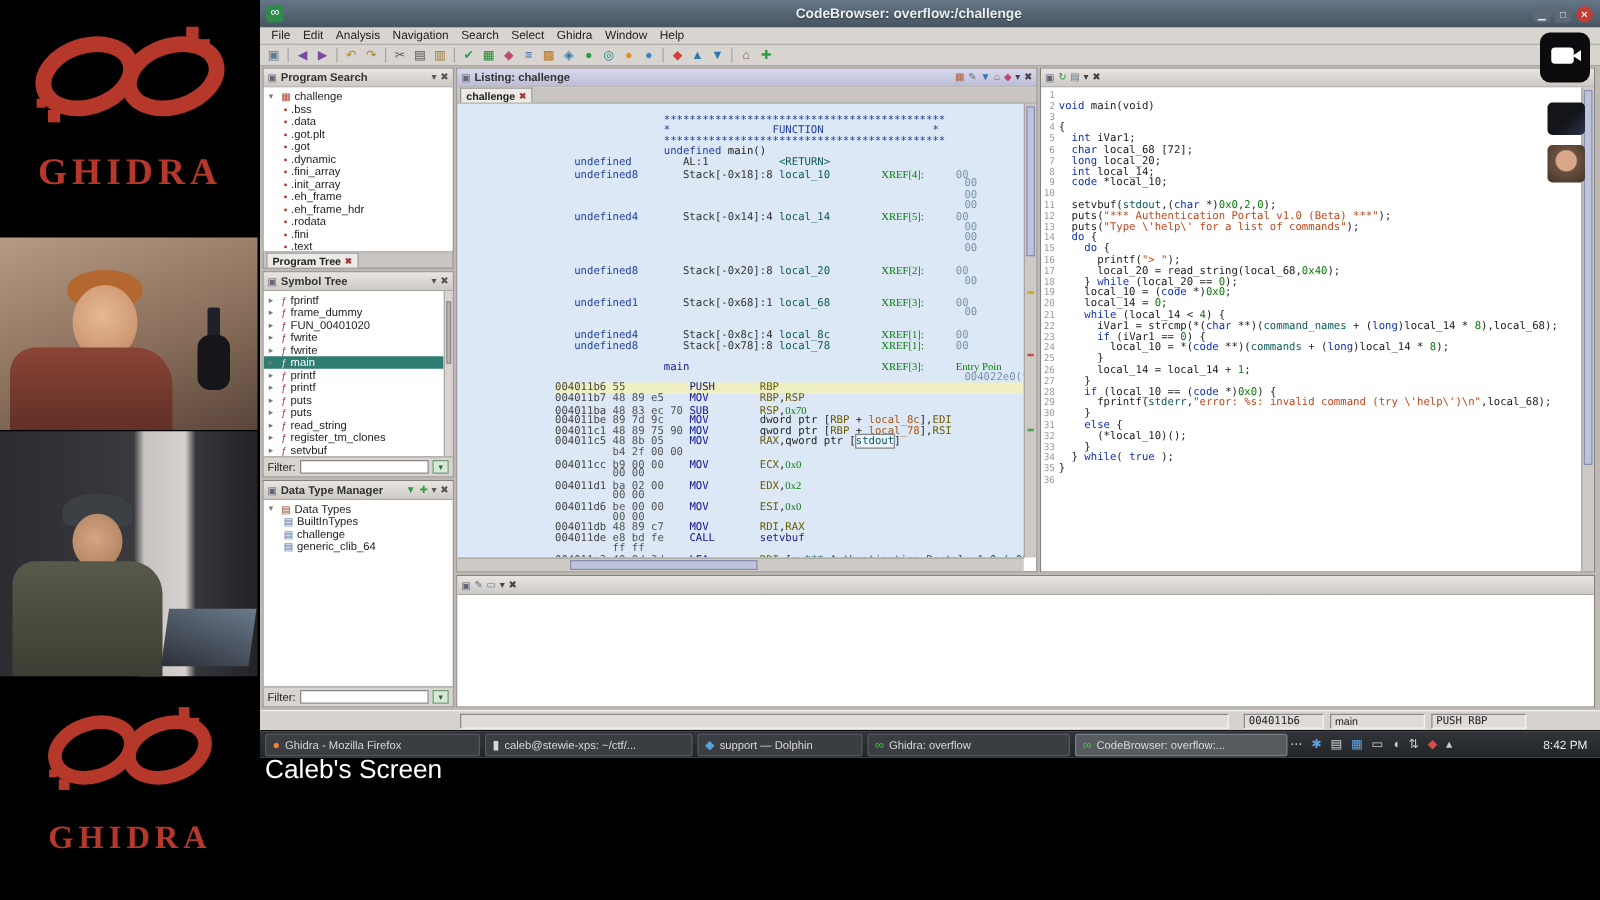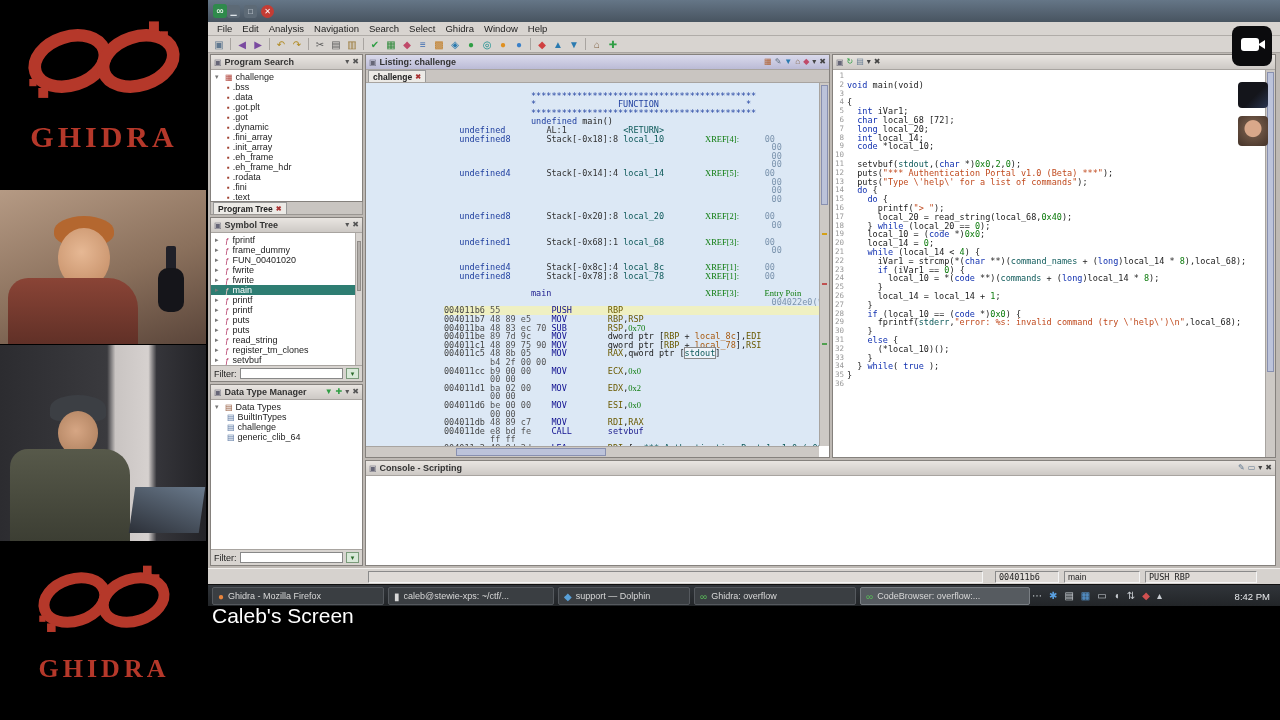--- a/index.html
+++ b/index.html
@@ -130,21 +130,21 @@
   #console-body { position:absolute; left:0; right:0; top:15px; bottom:0; background:#fff; }
 
   
   #statusbar { position:absolute; left:0; right:0; top:568px; height:16px; background:#d6d2ce; border-top:1px solid #f2f0ee; }
   .sbox { position:absolute; top:2px; height:12px; background:#dfdbd7; font-size:8.5px; color:#222;
           border:1px solid; border-color:#8a8a8a #f4f4f4 #f4f4f4 #8a8a8a; padding:0 3px; line-height:10px;
           white-space:nowrap; overflow:hidden; }
   #sbox-blank { left:160px; width:615px; }
   #sbox-addr { left:787px; width:64px; font-family:"DejaVu Sans Mono",monospace; }
   #sbox-func { left:856px; width:76px; }
-  #sbox-instr { left:937px; width:112px; font-family:"DejaVu Sans Mono",monospace; }
+  #sbox-instr { left:937px; width:76px; font-family:"DejaVu Sans Mono",monospace; }
 
   
   #taskbar { position:absolute; left:0; right:0; top:584px; height:22px; background:linear-gradient(#31353a,#222528);
              border-top:1px solid #111; }
   #taskbar-items { position:absolute; left:4px; top:2px; height:18px; display:flex; gap:4px; }
   .titem { height:18px; background:#3a3e42; border:1px solid #55595e; border-radius:2px; display:flex;
            align-items:center; gap:4px; padding:0 5px; overflow:hidden; }
   .titem.active { background:#565b60; border-color:#7a7f84; }
   .ticn { font-size:10px; flex:none; }
   .ttxt { font-size:9px; color:#d8d8d8; white-space:nowrap; overflow:hidden; text-overflow:ellipsis; }
@@ -213,20 +213,21 @@
         </g>
       </svg>
       <div class="brand">GHIDRA</div>
     </div>
   </aside>
 
   <div id="screen">
 
     <div id="titlebar">
       <span class="wicon">∞</span>
+      <span class="wtitle">CodeBrowser: overflow:/challenge</span>
       <span id="wbtns">
           <span class="tbtn minimize-button">▁</span>
           <span class="tbtn maximize-button">□</span>
           <span class="tbtn close-button">✕</span>
         </span>
     </div>
 
     <div id="menubar">
         <span class="mitem">File</span>
         <span class="mitem">Edit</span>
@@ -510,21 +511,20 @@
       </div>
       <div id="decomp-rows"><div class="drow"><span class="dnum">1</span><span class="dcode"></span></div><div class="drow"><span class="dnum">2</span><span class="dcode"><span class="c-k">void</span><span class="c-pp"> main(void)</span></span></div><div class="drow"><span class="dnum">3</span><span class="dcode"></span></div><div class="drow"><span class="dnum">4</span><span class="dcode"><span class="c-pp">{</span></span></div><div class="drow"><span class="dnum">5</span><span class="dcode"><span class="c-pp">  </span><span class="c-k">int</span><span class="c-pp"> iVar1;</span></span></div><div class="drow"><span class="dnum">6</span><span class="dcode"><span class="c-pp">  </span><span class="c-k">char</span><span class="c-pp"> local_68 [72];</span></span></div><div class="drow"><span class="dnum">7</span><span class="dcode"><span class="c-pp">  </span><span class="c-k">long</span><span class="c-pp"> local_20;</span></span></div><div class="drow"><span class="dnum">8</span><span class="dcode"><span class="c-pp">  </span><span class="c-k">int</span><span class="c-pp"> local_14;</span></span></div><div class="drow"><span class="dnum">9</span><span class="dcode"><span class="c-pp">  </span><span class="c-k">code</span><span class="c-pp"> *local_10;</span></span></div><div class="drow"><span class="dnum">10</span><span class="dcode"><span class="c-pp">  </span></span></div><div class="drow"><span class="dnum">11</span><span class="dcode"><span class="c-pp">  setvbuf(</span><span class="c-g">stdout</span><span class="c-pp">,(</span><span class="c-k">char</span><span class="c-pp"> *)</span><span class="c-c">0x0</span><span class="c-pp">,</span><span class="c-c">2</span><span class="c-pp">,</span><span class="c-c">0</span><span class="c-pp">);</span></span></div><div class="drow"><span class="dnum">12</span><span class="dcode"><span class="c-pp">  puts(</span><span class="c-s">"*** Authentication Portal v1.0 (Beta) ***"</span><span class="c-pp">);</span></span></div><div class="drow"><span class="dnum">13</span><span class="dcode"><span class="c-pp">  puts(</span><span class="c-s">"Type \'help\' for a list of commands"</span><span class="c-pp">);</span></span></div><div class="drow"><span class="dnum">14</span><span class="dcode"><span class="c-pp">  </span><span class="c-k">do</span><span class="c-pp"> {</span></span></div><div class="drow"><span class="dnum">15</span><span class="dcode"><span class="c-pp">    </span><span class="c-k">do</span><span class="c-pp"> {</span></span></div><div class="drow"><span class="dnum">16</span><span class="dcode"><span class="c-pp">      printf(</span><span class="c-s">"&gt; "</span><span class="c-pp">);</span></span></div><div class="drow"><span class="dnum">17</span><span class="dcode"><span class="c-pp">      local_20 = read_string(local_68,</span><span class="c-c">0x40</span><span class="c-pp">);</span></span></div><div class="drow"><span class="dnum">18</span><span class="dcode"><span class="c-pp">    } </span><span class="c-k">while</span><span class="c-pp"> (local_20 == </span><span class="c-c">0</span><span class="c-pp">);</span></span></div><div class="drow"><span class="dnum">19</span><span class="dcode"><span class="c-pp">    local_10 = (</span><span class="c-k">code</span><span class="c-pp"> *)</span><span class="c-c">0x0</span><span class="c-pp">;</span></span></div><div class="drow"><span class="dnum">20</span><span class="dcode"><span class="c-pp">    local_14 = </span><span class="c-c">0</span><span class="c-pp">;</span></span></div><div class="drow"><span class="dnum">21</span><span class="dcode"><span class="c-pp">    </span><span class="c-k">while</span><span class="c-pp"> (local_14 &lt; </span><span class="c-c">4</span><span class="c-pp">) {</span></span></div><div class="drow"><span class="dnum">22</span><span class="dcode"><span class="c-pp">      iVar1 = strcmp(*(</span><span class="c-k">char</span><span class="c-pp"> **)(</span><span class="c-g">command_names</span><span class="c-pp"> + (</span><span class="c-k">long</span><span class="c-pp">)local_14 * </span><span class="c-c">8</span><span class="c-pp">),local_68);</span></span></div><div class="drow"><span class="dnum">23</span><span class="dcode"><span class="c-pp">      </span><span class="c-k">if</span><span class="c-pp"> (iVar1 == </span><span class="c-c">0</span><span class="c-pp">) {</span></span></div><div class="drow"><span class="dnum">24</span><span class="dcode"><span class="c-pp">        local_10 = *(</span><span class="c-k">code</span><span class="c-pp"> **)(</span><span class="c-g">commands</span><span class="c-pp"> + (</span><span class="c-k">long</span><span class="c-pp">)local_14 * </span><span class="c-c">8</span><span class="c-pp">);</span></span></div><div class="drow"><span class="dnum">25</span><span class="dcode"><span class="c-pp">      }</span></span></div><div class="drow"><span class="dnum">26</span><span class="dcode"><span class="c-pp">      local_14 = local_14 + </span><span class="c-c">1</span><span class="c-pp">;</span></span></div><div class="drow"><span class="dnum">27</span><span class="dcode"><span class="c-pp">    }</span></span></div><div class="drow"><span class="dnum">28</span><span class="dcode"><span class="c-pp">    </span><span class="c-k">if</span><span class="c-pp"> (local_10 == (</span><span class="c-k">code</span><span class="c-pp"> *)</span><span class="c-c">0x0</span><span class="c-pp">) {</span></span></div><div class="drow"><span class="dnum">29</span><span class="dcode"><span class="c-pp">      fprintf(</span><span class="c-g">stderr</span><span class="c-pp">,</span><span class="c-s">"error: %s: invalid command (try \'help\')\n"</span><span class="c-pp">,local_68);</span></span></div><div class="drow"><span class="dnum">30</span><span class="dcode"><span class="c-pp">    }</span></span></div><div class="drow"><span class="dnum">31</span><span class="dcode"><span class="c-pp">    </span><span class="c-k">else</span><span class="c-pp"> {</span></span></div><div class="drow"><span class="dnum">32</span><span class="dcode"><span class="c-pp">      (*local_10)();</span></span></div><div class="drow"><span class="dnum">33</span><span class="dcode"><span class="c-pp">    }</span></span></div><div class="drow"><span class="dnum">34</span><span class="dcode"><span class="c-pp">  } </span><span class="c-k">while</span><span class="c-pp">( </span><span class="c-k">true</span><span class="c-pp"> );</span></span></div><div class="drow"><span class="dnum">35</span><span class="dcode"><span class="c-pp">}</span></span></div><div class="drow"><span class="dnum">36</span><span class="dcode"></span></div></div>
       <div class="vscroll">
         <div class="vthumb"></div>
       </div>
     </div>
 
     <div class="panel" id="console">
       <div class="phead">
         <span class="pico">▣</span>
-        <span class="ptitle">Console - Scripting</span>
         <span class="picons">
             <span class="hicon" style="color: rgb(96, 120, 144);">✎</span>
             <span class="hicon" style="color: rgb(96, 120, 144);">▭</span>
             <span class="hicon" style="color: rgb(68, 68, 68);">▾</span>
             <span class="hicon" style="color: rgb(68, 68, 68);">✖</span>
           </span>
       </div>
       <div id="console-body"></div>
     </div>
 

